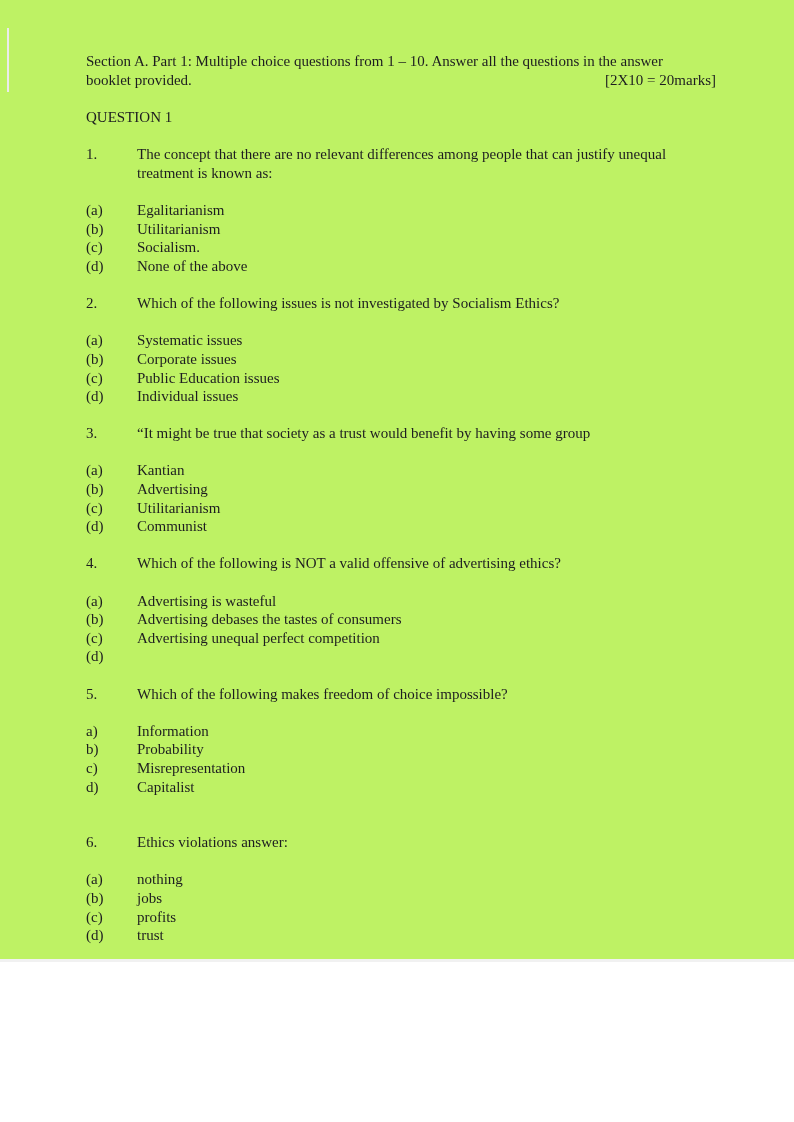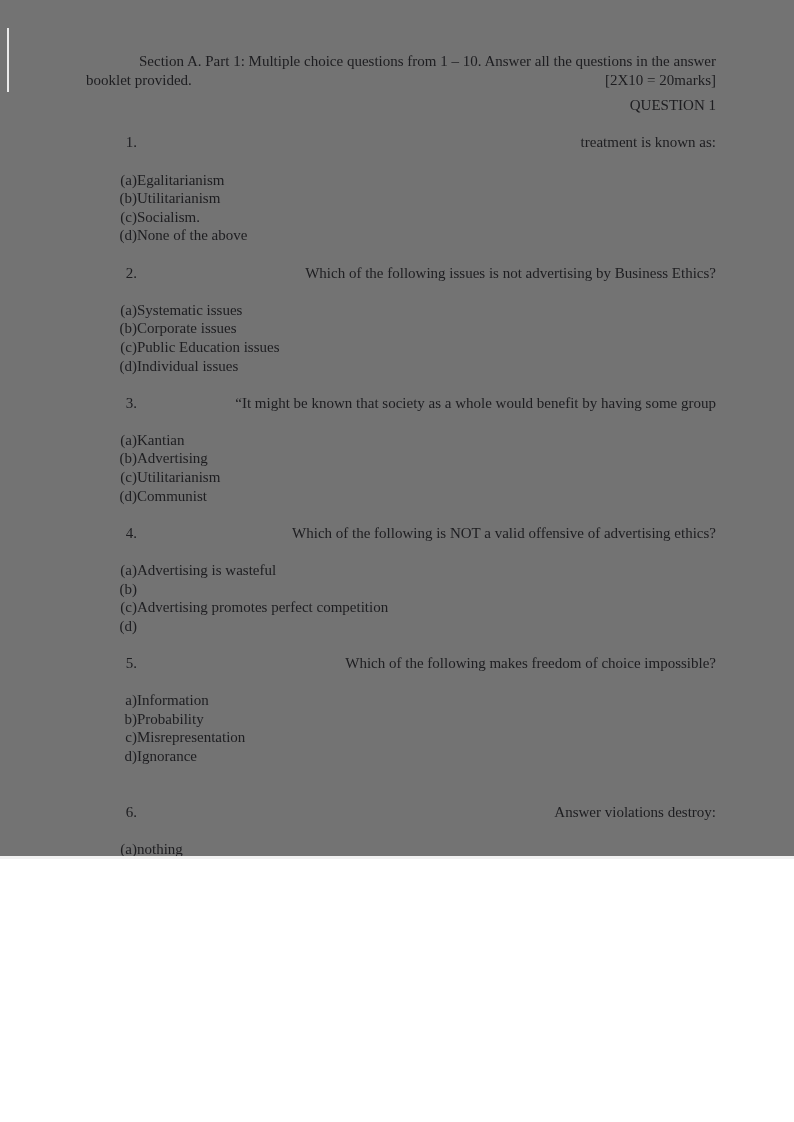--- a/index.html
+++ b/index.html
@@ -1,39 +1,38 @@
 <!DOCTYPE html>
 <html><head>
 <meta charset="utf-8">
 <style>
   html, body { margin: 0; padding: 0; background: #ffffff; }
   .page {
     position: relative;
     width: 794px;
-    height: 859px;
-    background: #737373;
+    height: 962px;
+    background: #bef264;
     font-family: "Liberation Serif", serif;
     font-size: 15px;
     line-height: 18.6px;
     color: #1d1d20;
     overflow: hidden;
-    text-align: right;
     -webkit-font-smoothing: antialiased;
   }
   .content {
     position: absolute;
     left: 86px;
     top: 52px;
     width: 630px;
   }
   .row { display: flex; }
   .num { flex: 0 0 51px; }
   .qtext { flex: 1; }
   .header-line2 { display: flex; justify-content: space-between; }
-  .heading { margin-top: 7px; font-family: Liberation Serif, serif; }
+  .heading { margin-top: 19px; font-family: Liberation Serif, serif; }
   .question { margin-top: 18.6px; }
   .question.extra-gap { margin-top: 37px; }
   .options { margin-top: 18.6px; }
   .page-number {
     position: absolute;
     top: 966px;
     right: 78px;
     font-family: "Liberation Serif", serif;
     font-size: 15px;
     color: #1d1d20;
@@ -67,20 +66,21 @@
     <div class="header-line2">
       <span>booklet provided.</span>
       <span>[2X10 = 20marks]</span>
     </div>
     <div class="heading">QUESTION 1</div>
 
     <div class="question">
       <div class="row">
         <div class="num">1.</div>
         <div class="qtext">
+          <div>The concept that there are no relevant differences among people that can justify unequal</div>
           <div>treatment is known as:</div>
         </div>
       </div>
       <div class="options">
         <div class="row">
           <div class="num">(a)</div>
           <div>Egalitarianism</div>
         </div>
         <div class="row">
           <div class="num">(b)</div>
@@ -94,21 +94,21 @@
           <div class="num">(d)</div>
           <div>None of the above</div>
         </div>
       </div>
     </div>
 
     <div class="question">
       <div class="row">
         <div class="num">2.</div>
         <div class="qtext">
-          <div>Which of the following issues is not advertising by Business Ethics?</div>
+          <div>Which of the following issues is not investigated by Socialism Ethics?</div>
         </div>
       </div>
       <div class="options">
         <div class="row">
           <div class="num">(a)</div>
           <div>Systematic issues</div>
         </div>
         <div class="row">
           <div class="num">(b)</div>
           <div>Corporate issues</div>
@@ -121,21 +121,21 @@
           <div class="num">(d)</div>
           <div>Individual issues</div>
         </div>
       </div>
     </div>
 
     <div class="question">
       <div class="row">
         <div class="num">3.</div>
         <div class="qtext">
-          <div>“It might be known that society as a whole would benefit by having some group</div>
+          <div>“It might be true that society as a trust would benefit by having some group</div>
         </div>
       </div>
       <div class="options">
         <div class="row">
           <div class="num">(a)</div>
           <div>Kantian</div>
         </div>
         <div class="row">
           <div class="num">(b)</div>
           <div>Advertising</div>
@@ -158,24 +158,25 @@
           <div>Which of the following is NOT a valid offensive of advertising ethics?</div>
         </div>
       </div>
       <div class="options">
         <div class="row">
           <div class="num">(a)</div>
           <div>Advertising is wasteful</div>
         </div>
         <div class="row">
           <div class="num">(b)</div>
-        </div>
-        <div class="row">
-          <div class="num">(c)</div>
-          <div>Advertising promotes perfect competition</div>
+          <div>Advertising debases the tastes of consumers</div>
+        </div>
+        <div class="row">
+          <div class="num">(c)</div>
+          <div>Advertising unequal perfect competition</div>
         </div>
         <div class="row">
           <div class="num">(d)</div>
         </div>
       </div>
     </div>
 
     <div class="question">
       <div class="row">
         <div class="num">5.</div>
@@ -191,30 +192,30 @@
         <div class="row">
           <div class="num">b)</div>
           <div>Probability</div>
         </div>
         <div class="row">
           <div class="num">c)</div>
           <div>Misrepresentation</div>
         </div>
         <div class="row">
           <div class="num">d)</div>
-          <div>Ignorance</div>
+          <div>Capitalist</div>
         </div>
       </div>
     </div>
 
     <div class="question extra-gap">
       <div class="row">
         <div class="num">6.</div>
         <div class="qtext">
-          <div>Answer violations destroy:</div>
+          <div>Ethics violations answer:</div>
         </div>
       </div>
       <div class="options">
         <div class="row">
           <div class="num">(a)</div>
           <div>nothing</div>
         </div>
         <div class="row">
           <div class="num">(b)</div>
           <div>jobs</div>

